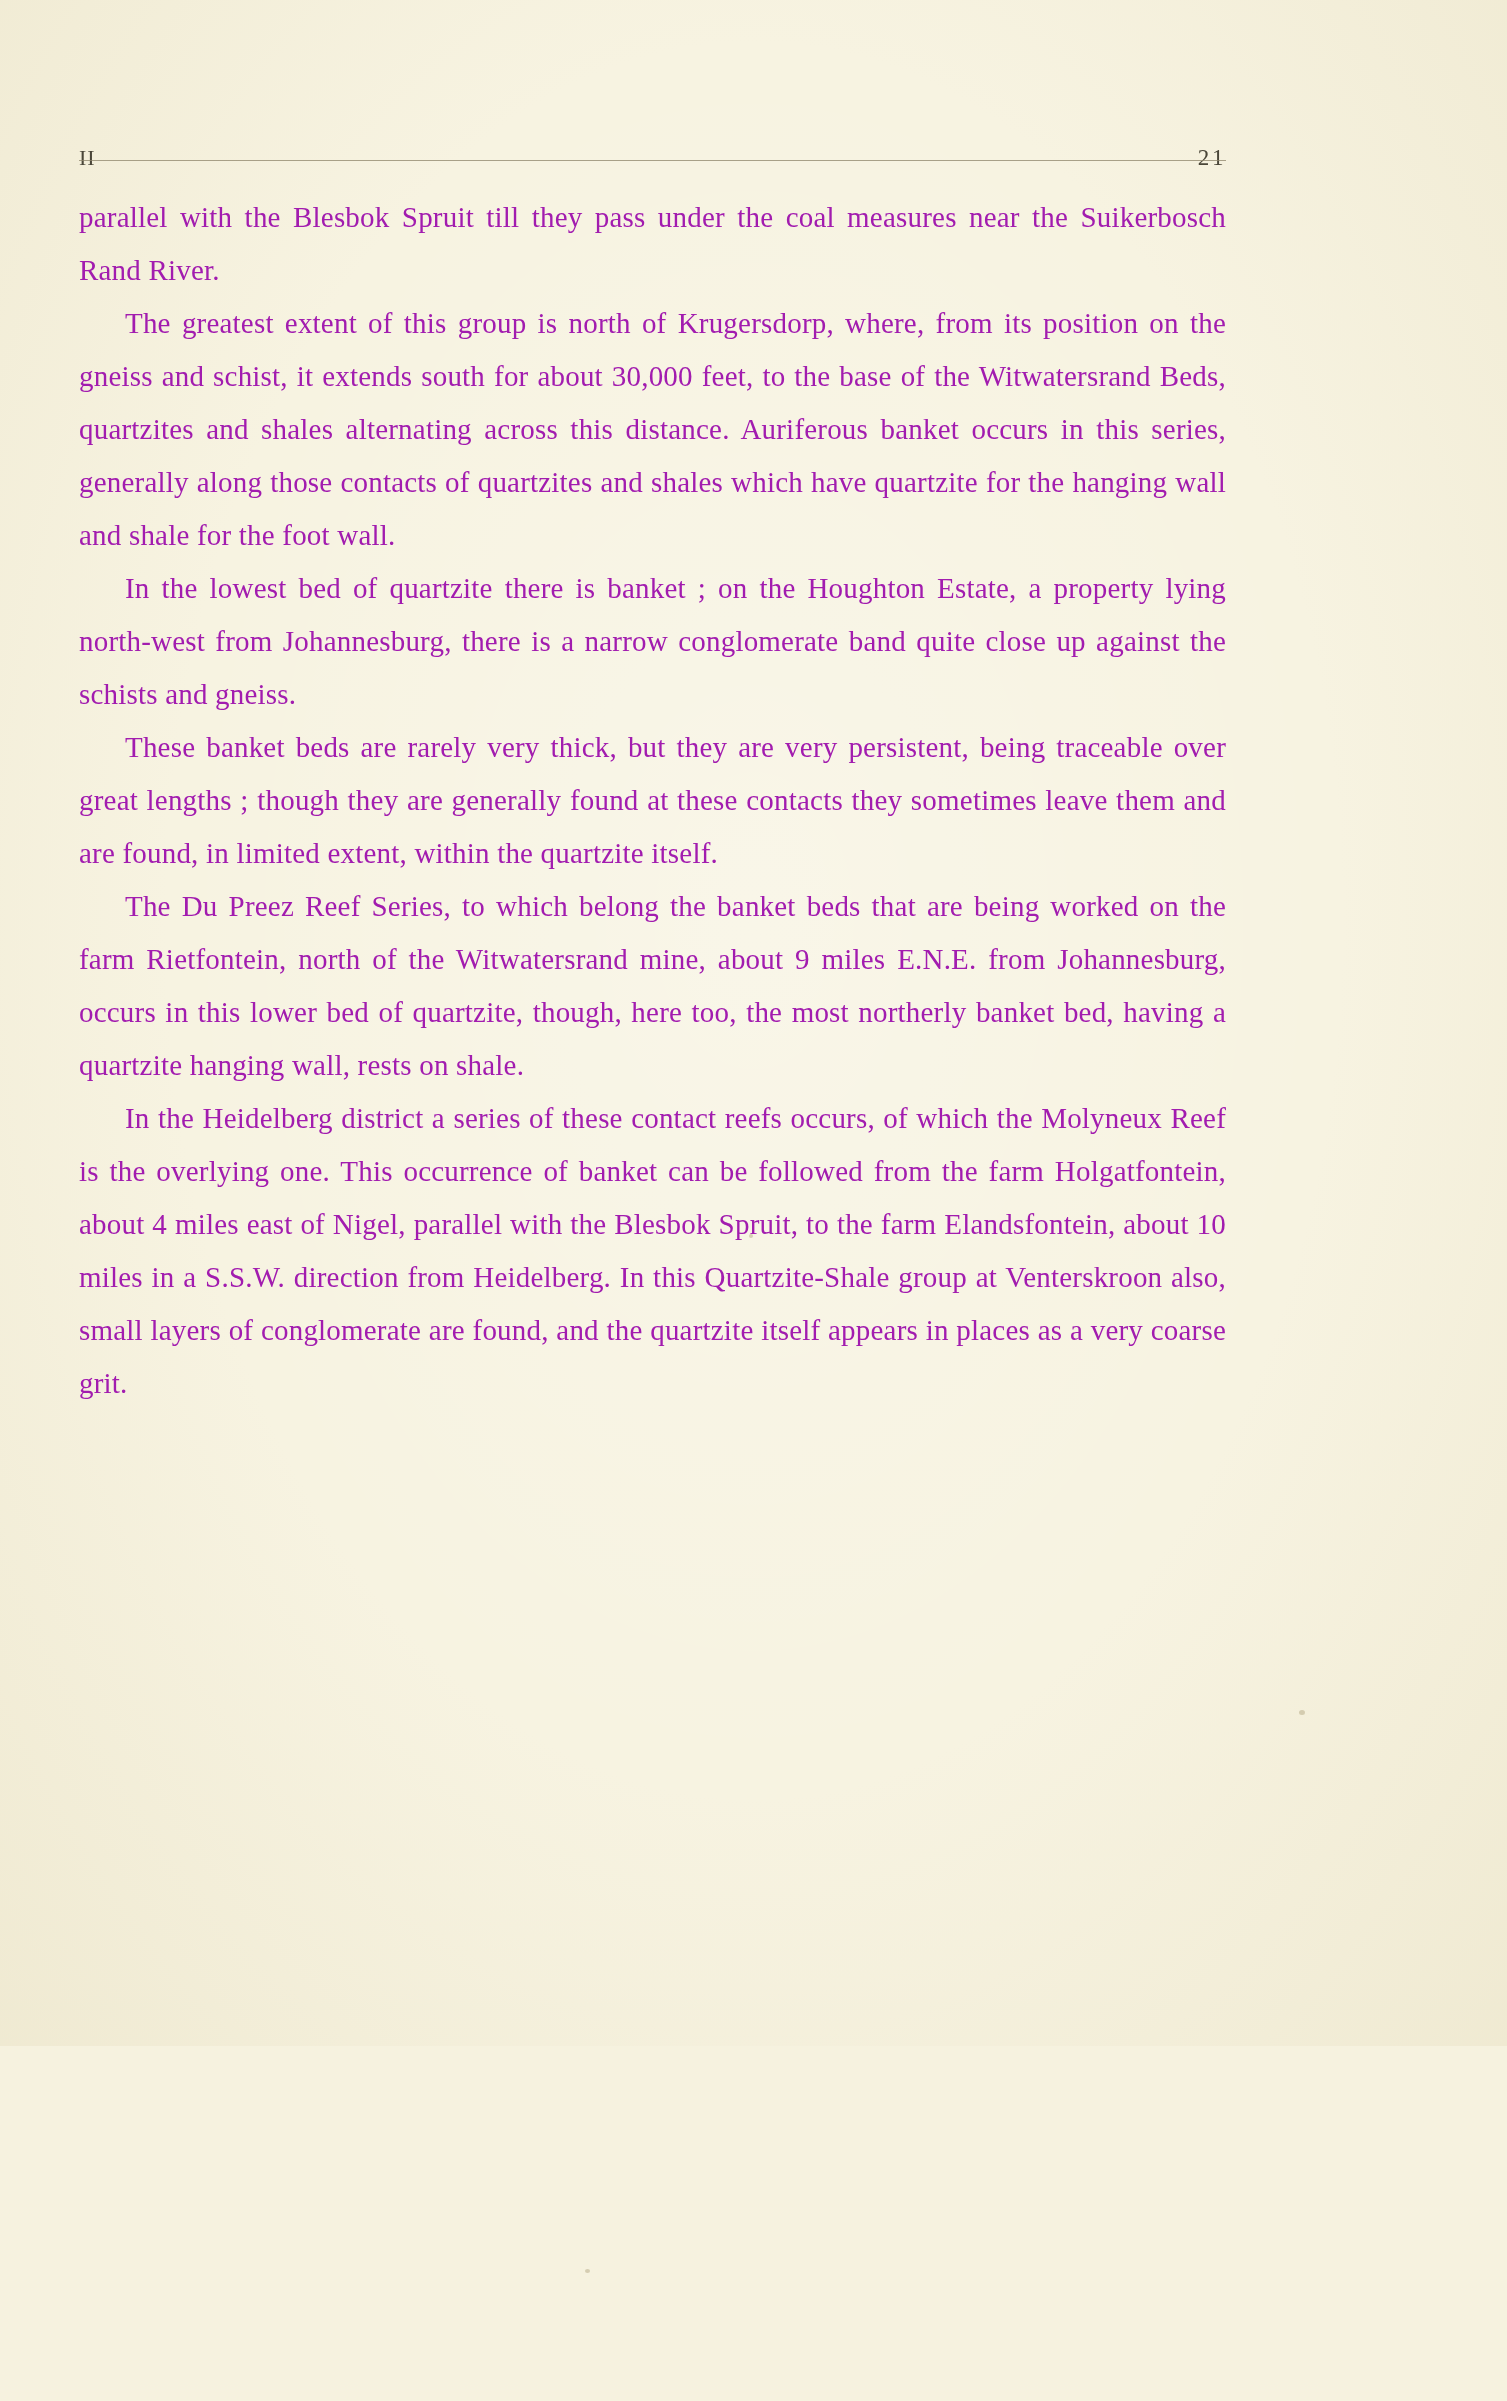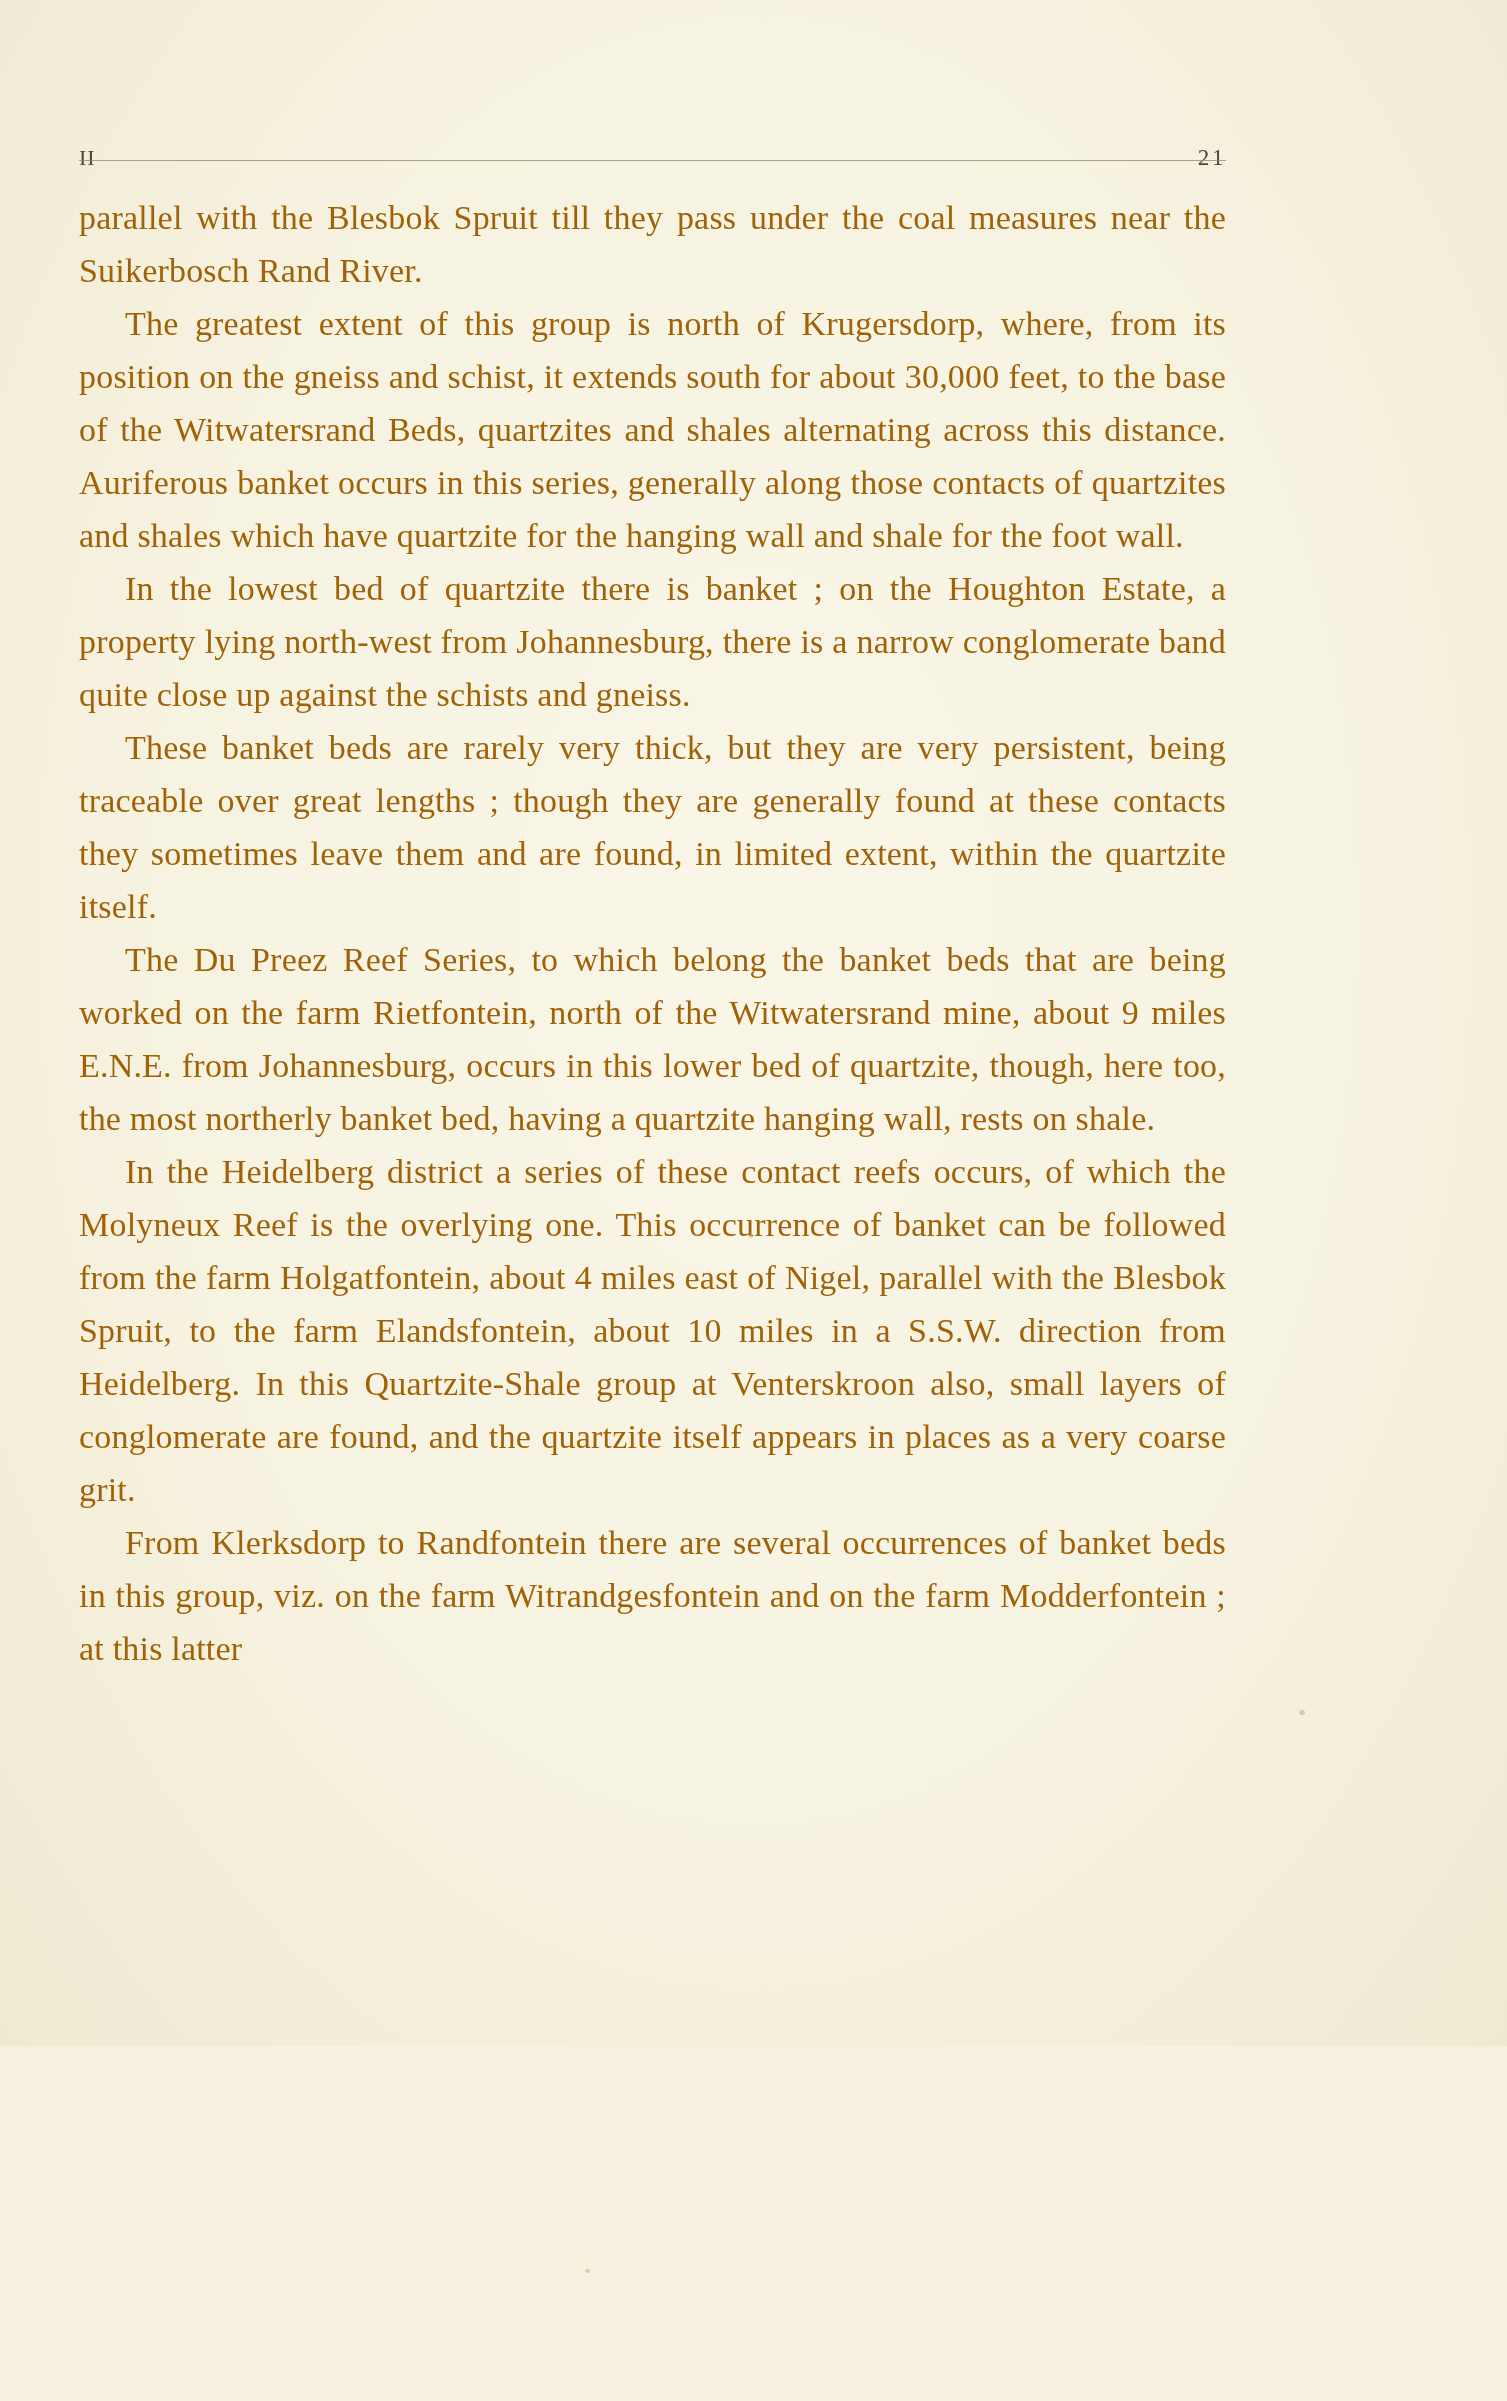--- a/index.html
+++ b/index.html
@@ -67,25 +67,25 @@
     margin-top: 40px;
   }
   .rule {
     margin-top: 8.8px;
     border-top: 0.9px solid #8d846a;
     opacity: 0.75;
     width: 100%;
   }
   .body-text {
     margin-top: 30px;
-    font-size: 34px;
+    font-size: 29px;
     line-height: 53px;
     text-align: justify;
     text-justify: inter-word;
-    color: #a16207;
+    color: #a21caf;
     letter-spacing: 0.2px;
   }
   .body-text p {
     margin: 0;
     text-indent: 0;
   }
   .body-text p.indent {
     text-indent: 46px;
   }
   .speck {
@@ -108,21 +108,20 @@
     </div>
     <div class="rule"></div>
 
     <div class="body-text">
       <p>parallel with the Blesbok Spruit till they pass under the coal measures near the Suikerbosch Rand River.</p>
       <p class="indent">The greatest extent of this group is north of Krugersdorp, where, from its position on the gneiss and schist, it extends south for about 30,000 feet, to the base of the Witwatersrand Beds, quartzites and shales alternating across this distance. Auriferous banket occurs in this series, generally along those contacts of quartzites and shales which have quartzite for the hanging wall and shale for the foot wall.</p>
       <p class="indent">In the lowest bed of quartzite there is banket ; on the Houghton Estate, a property lying north-west from Johannesburg, there is a narrow conglomerate band quite close up against the schists and gneiss.</p>
       <p class="indent">These banket beds are rarely very thick, but they are very persistent, being traceable over great lengths ; though they are generally found at these contacts they sometimes leave them and are found, in limited extent, within the quartzite itself.</p>
       <p class="indent">The Du Preez Reef Series, to which belong the banket beds that are being worked on the farm Rietfontein, north of the Witwatersrand mine, about 9 miles E.N.E. from Johannesburg, occurs in this lower bed of quartzite, though, here too, the most northerly banket bed, having a quartzite hanging wall, rests on shale.</p>
       <p class="indent">In the Heidelberg district a series of these contact reefs occurs, of which the Molyneux Reef is the overlying one. This occurrence of banket can be followed from the farm Holgatfontein, about 4 miles east of Nigel, parallel with the Blesbok Spruit, to the farm Elandsfontein, about 10 miles in a S.S.W. direction from Heidelberg.   In this Quartzite-Shale group at Venterskroon also, small layers of conglomerate are found, and the quartzite itself appears in places as a very coarse grit.</p>
-      <p class="indent">From Klerksdorp to Randfontein there are several occurrences of banket beds in this group, viz. on the farm Witrandgesfontein and on the farm Modderfontein ; at this latter</p>
     </div>
 
   </div>
 
   <div class="speck" style="left:1299px; top:1710px; width:6.1px; height:5.3px;"></div>
   <div class="speck" style="left:585px; top:2269px; width:5.3px; height:4.4px;"></div>
   <div class="speck" style="left:749px; top:1234px; width:4.4px; height:4.4px;"></div>
 
 </div>
 

